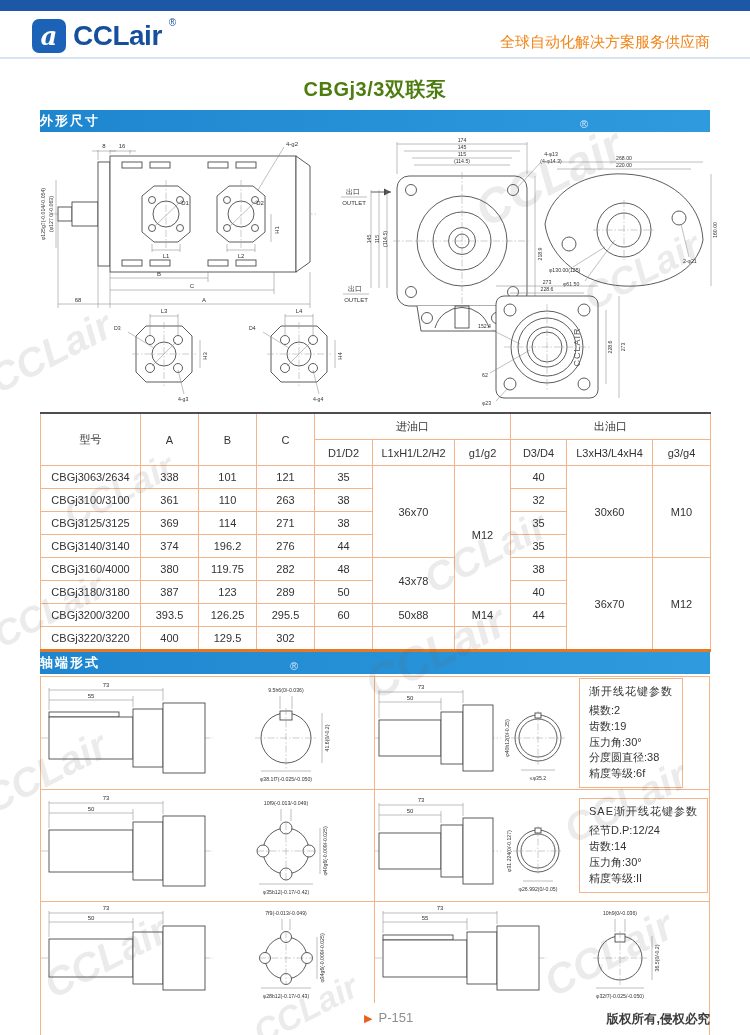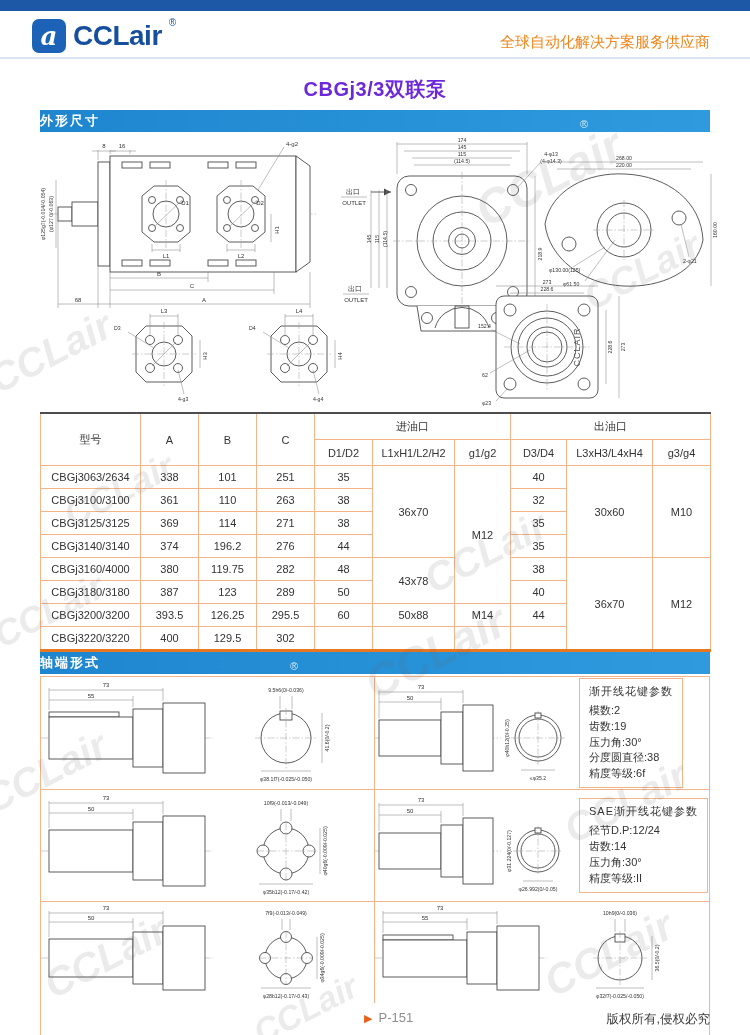--- a/index.html
+++ b/index.html
@@ -8,21 +8,21 @@
   .topbar{position:absolute;left:0;top:0;width:750px;height:11px;background:#1c58a6}
   .logo{position:absolute;left:32px;top:19px;display:flex;align-items:flex-start;gap:7px}
   .logo-sq{width:34px;height:34px;background:#1c63b8;border-radius:7px;color:#fff;font-size:26px;
            font-style:italic;font-weight:bold;display:flex;align-items:center;justify-content:center;
            font-family:"DejaVu Serif",serif;line-height:1}
   .logo-text{font-size:28px;font-weight:bold;color:#164f9e;letter-spacing:-.5px;line-height:34px}
   .logo-reg{font-size:10px;color:#164f9e;margin-top:-2px}
   .slogan{position:absolute;right:40px;top:33px;font-size:15px;font-weight:normal;color:#f08519}
   .hline{position:absolute;left:0;top:57px;width:750px;height:2px;background:#d9e4f0}
   .title{position:absolute;left:0;top:76px;width:750px;text-align:center;font-size:20px;
-         font-weight:bold;color:#6d28d9;letter-spacing:.5px}
+         font-weight:bold;color:#4d7c0f;letter-spacing:.5px}
   .secbar{position:absolute;left:40px;width:670px;height:22px;background:linear-gradient(90deg,#1e86cf,#2f9bde);
           color:#fff;font-size:13px;font-weight:bold;line-height:22px;
           box-sizing:border-box;letter-spacing:2px}
   .secbar .reg{position:absolute;top:3px;font-weight:normal;font-size:11px;color:rgba(255,255,255,.8);letter-spacing:0}
   #bar1{top:110px}#bar1 .reg{left:540px}
   #bar2{top:652px}#bar2 .reg{left:250px}
   #draw1{position:absolute;left:40px;top:134px}
   svg{overflow:visible}
   .s{fill:#fff;stroke:#4a4a4a;stroke-width:.9}
   .sn{fill:none;stroke:#4a4a4a;stroke-width:.9}
@@ -41,21 +41,21 @@
               box-sizing:border-box;display:grid;grid-template-columns:334px 334px;grid-template-rows:113px 112px 101px}
   .cell{border-right:1px solid #f2b488;border-bottom:1px solid #f2b488;display:flex;align-items:center;overflow:hidden}
   .cell.rr{border-right:none}
   .cell.br{border-bottom:none}
   .pbox{border:1px solid #f2b488;padding:5px 9px;font-size:11px;color:#333;line-height:1.45;margin-left:4px;flex-shrink:0}
   .pbox .pt{margin-bottom:3px;letter-spacing:1px}
   .wm{position:absolute;color:rgba(100,100,100,.13);font-weight:bold;font-style:italic;
       transform:rotate(-27deg);pointer-events:none;white-space:nowrap}
   .pagenum{position:absolute;left:364px;top:1010px;font-size:13px;color:#8f8f8f}
   .pagenum .arr{color:#e8611c;font-size:11px;margin-right:6px}
-  .copyright{position:absolute;right:40px;top:1011px;font-size:12.5px;font-weight:normal;color:#3c3c3c}
+  .copyright{position:absolute;right:40px;top:1011px;font-size:12.5px;font-weight:bold;color:#3c3c3c}
 </style>
 </head>
 <body>
 
 <div class="page">
   <div class="topbar"></div>
 
   <div class="logo">
     <div class="logo-sq">a</div>
     <div class="logo-text">CCLair</div>
@@ -314,21 +314,21 @@
       <th>L1xH1/L2/H2</th>
       <th>g1/g2</th>
       <th>D3/D4</th>
       <th>L3xH3/L4xH4</th>
       <th>g3/g4</th>
     </tr>
     <tr>
       <td>CBGj3063/2634</td>
       <td>338</td>
       <td>101</td>
-      <td>251</td>
+      <td>121</td>
       <td>35</td>
       <td rowspan="4">36x70</td>
       <td rowspan="6">M12</td>
       <td>40</td>
       <td rowspan="4">30x60</td>
       <td rowspan="4">M10</td>
     </tr>
     <tr>
       <td>CBGj3100/3100</td>
       <td>361</td>

